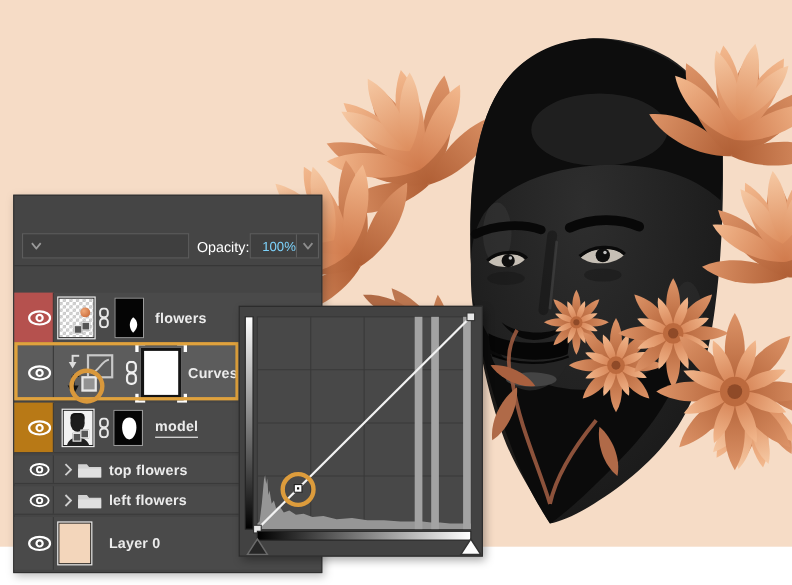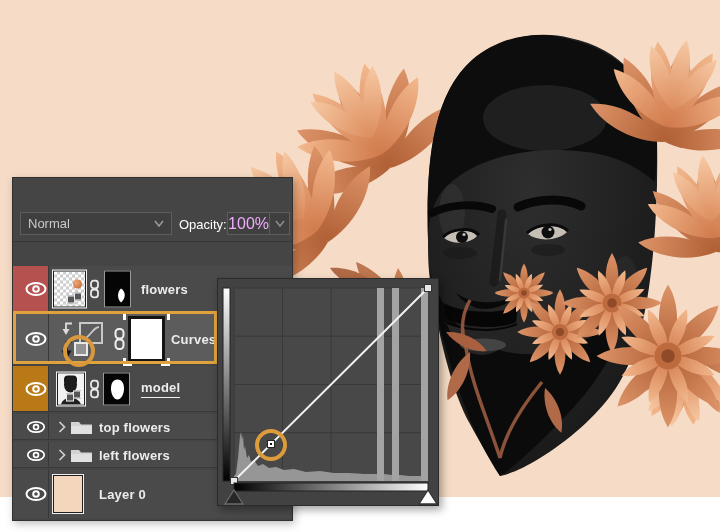--- a/index.html
+++ b/index.html
@@ -20,21 +20,21 @@
   .panel-tab span{color:#fff;font-size:13px;font-weight:700;}
   .panel-body{position:absolute;left:0;top:29px;width:281px;height:344px;background:#454545;
     border:1px solid #303030;}
   .blend-select{position:absolute;left:7px;top:34px;width:152px;height:23px;background:#3f3f3f;
     border:1px solid #5d5d5d;display:flex;align-items:center;padding:0 7px;}
   .blend-select .val{color:#c9c9c9;font-size:13px;flex:1;}
   .chev{width:10px;height:7px;flex:none;}
   .opacity-label{position:absolute;left:166px;top:39px;color:#ffffff;font-size:13px;}
   .opacity-select{position:absolute;left:214px;top:34px;width:63px;height:23px;background:#3f3f3f;
     border:1px solid #5d5d5d;display:flex;align-items:center;}
-  .opacity-select .val{color:#f0abfc;font-size:16px;width:41px;text-align:right;}
+  .opacity-select .val{color:#7dd3fc;font-size:12px;width:41px;text-align:right;}
   .opacity-select .sep{width:1px;height:100%;background:#5d5d5d;}
   .opacity-select .chevbox{flex:1;display:flex;align-items:center;justify-content:center;}
   .hdiv{position:absolute;left:0;width:279px;height:1px;background:#363636;}
 
   .rows{position:absolute;left:0;top:88px;width:279px;height:254px;}
   .lrow{position:absolute;left:0;width:279px;background:#4a4a4a;border-bottom:1px solid #3a3a3a;}
   .lrow .eyecol{position:absolute;left:0;top:0;height:100%;width:36px;border-right:1px solid #383838;}
   .lrow .child{position:absolute;top:50%;transform:translateY(-50%);}
   .lname{color:#ececec;font-size:13px;font-weight:700;letter-spacing:.2px;white-space:nowrap;}
   .lname.u{border-bottom:1.5px solid #f0f0f0;padding-bottom:2px;}
@@ -198,21 +198,20 @@
       <use href="#rosette" transform="translate(560,332) scale(0.9)"></use>
       <use href="#rosette" transform="translate(612,303) scale(1.05)"></use>
       <use href="#rosette" transform="translate(668,356) scale(1.5)"></use>
     </g>
   </svg>
 
   <div class="layers-panel">
     <div class="panel-body">
 
       <div class="blend-select">
-        <span class="val">Normal</span>
         <svg class="chev" viewBox="0 0 10 7">
           <path d="M1,1 L5,6 L9,1" stroke="#9a9a9a" stroke-width="1.6" fill="none"></path>
         </svg>
       </div>
       <span class="opacity-label">Opacity:</span>
       <div class="opacity-select">
         <span class="val">100%</span>
         <span class="sep"></span>
         <span class="chevbox">
           <svg class="chev" viewBox="0 0 10 7">

